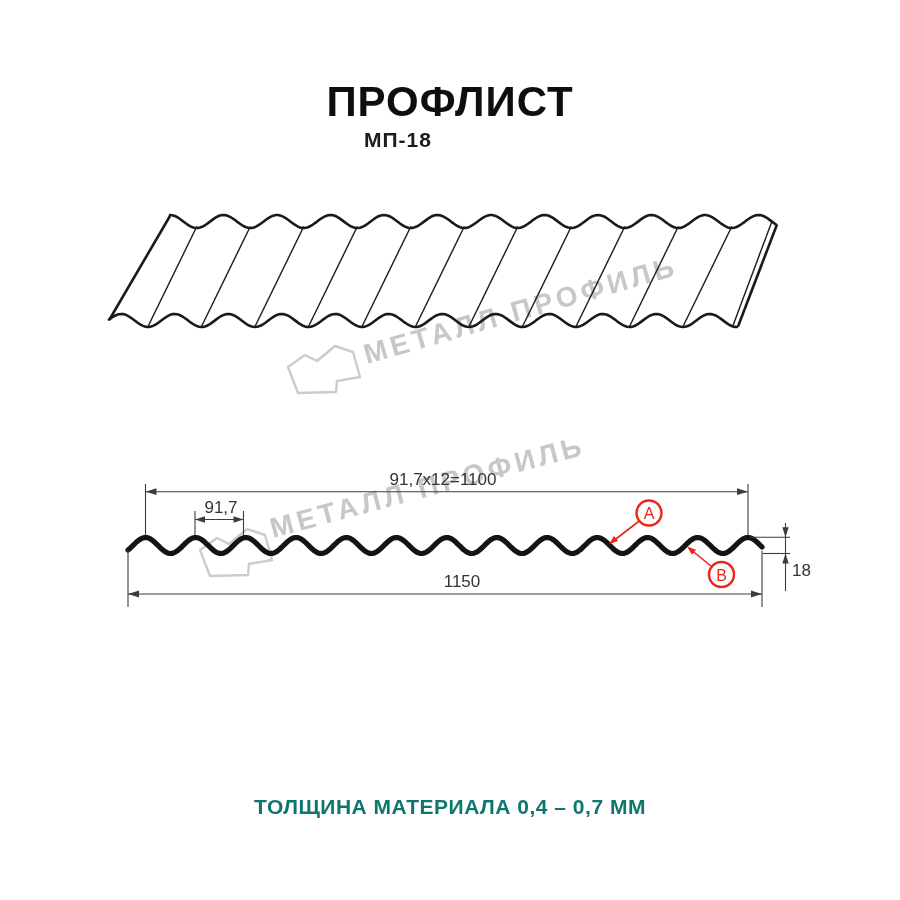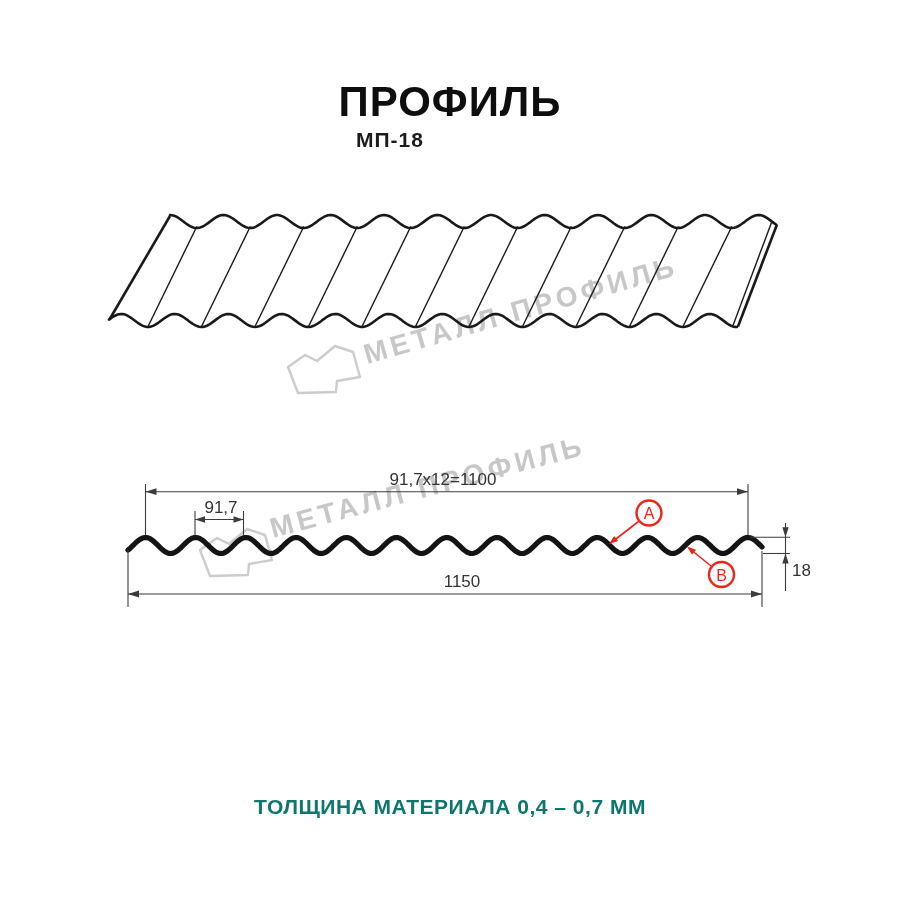--- a/index.html
+++ b/index.html
@@ -5,38 +5,38 @@
   html,body{margin:0;padding:0;background:#ffffff;}
   .canvas{
     position:relative;width:900px;height:900px;background:#ffffff;overflow:hidden;
     font-family:"Liberation Sans", sans-serif;
   }
   .page-title{
     position:absolute;left:0;top:78px;width:900px;text-align:center;
     font-size:42px;font-weight:700;letter-spacing:1px;color:#0e0e0e;
   }
   .page-subtitle{
-    position:absolute;left:0;top:128px;width:780px;text-align:center;
+    position:absolute;left:8px;top:128px;width:780px;text-align:center;
     font-size:21px;font-weight:600;letter-spacing:1px;color:#1c1c1c;
   }
   .material-note{
     position:absolute;left:0;top:795px;width:900px;text-align:center;
     font-size:21px;font-weight:600;letter-spacing:0.5px;color:#0f766e;
   }
   svg.drawing{position:absolute;left:0;top:0;}
   .dim-text{font-family:"Liberation Sans",sans-serif;font-size:17px;fill:#333333;}
   .wm-text{font-family:"Liberation Sans",sans-serif;font-weight:700;font-size:28px;letter-spacing:4px;}
   .red-label{font-family:"Liberation Sans",sans-serif;font-size:16px;}
 </style>
 </head>
 <body>
 
 <div class="canvas">
 
-  <div class="page-title">ПРОФИЛЬ</div>
+  <div class="page-title">ПРОФЛИСТ</div>
   <div class="page-subtitle">МП-18</div>
 
   <svg class="drawing" width="900" height="900" viewBox="0 0 900 900">
 
     <g>
       <polygon points="288,367 305,355 317,361 335,346 353,352 360,377 337,381 336,392 298,393" fill="none" stroke="#cccccc" stroke-width="2.4" stroke-linejoin="round"></polygon>
       <text class="wm-text" x="367" y="364" transform="rotate(-16 367 364)" fill="#c7c7c7">МЕТАЛЛ ПРОФИЛЬ</text>
     </g>
     <g>
       <polygon points="200,550 217,538 229,544 247,529 265,535 272,560 249,564 248,575 210,576" fill="none" stroke="#cccccc" stroke-width="2.4" stroke-linejoin="round"></polygon>

